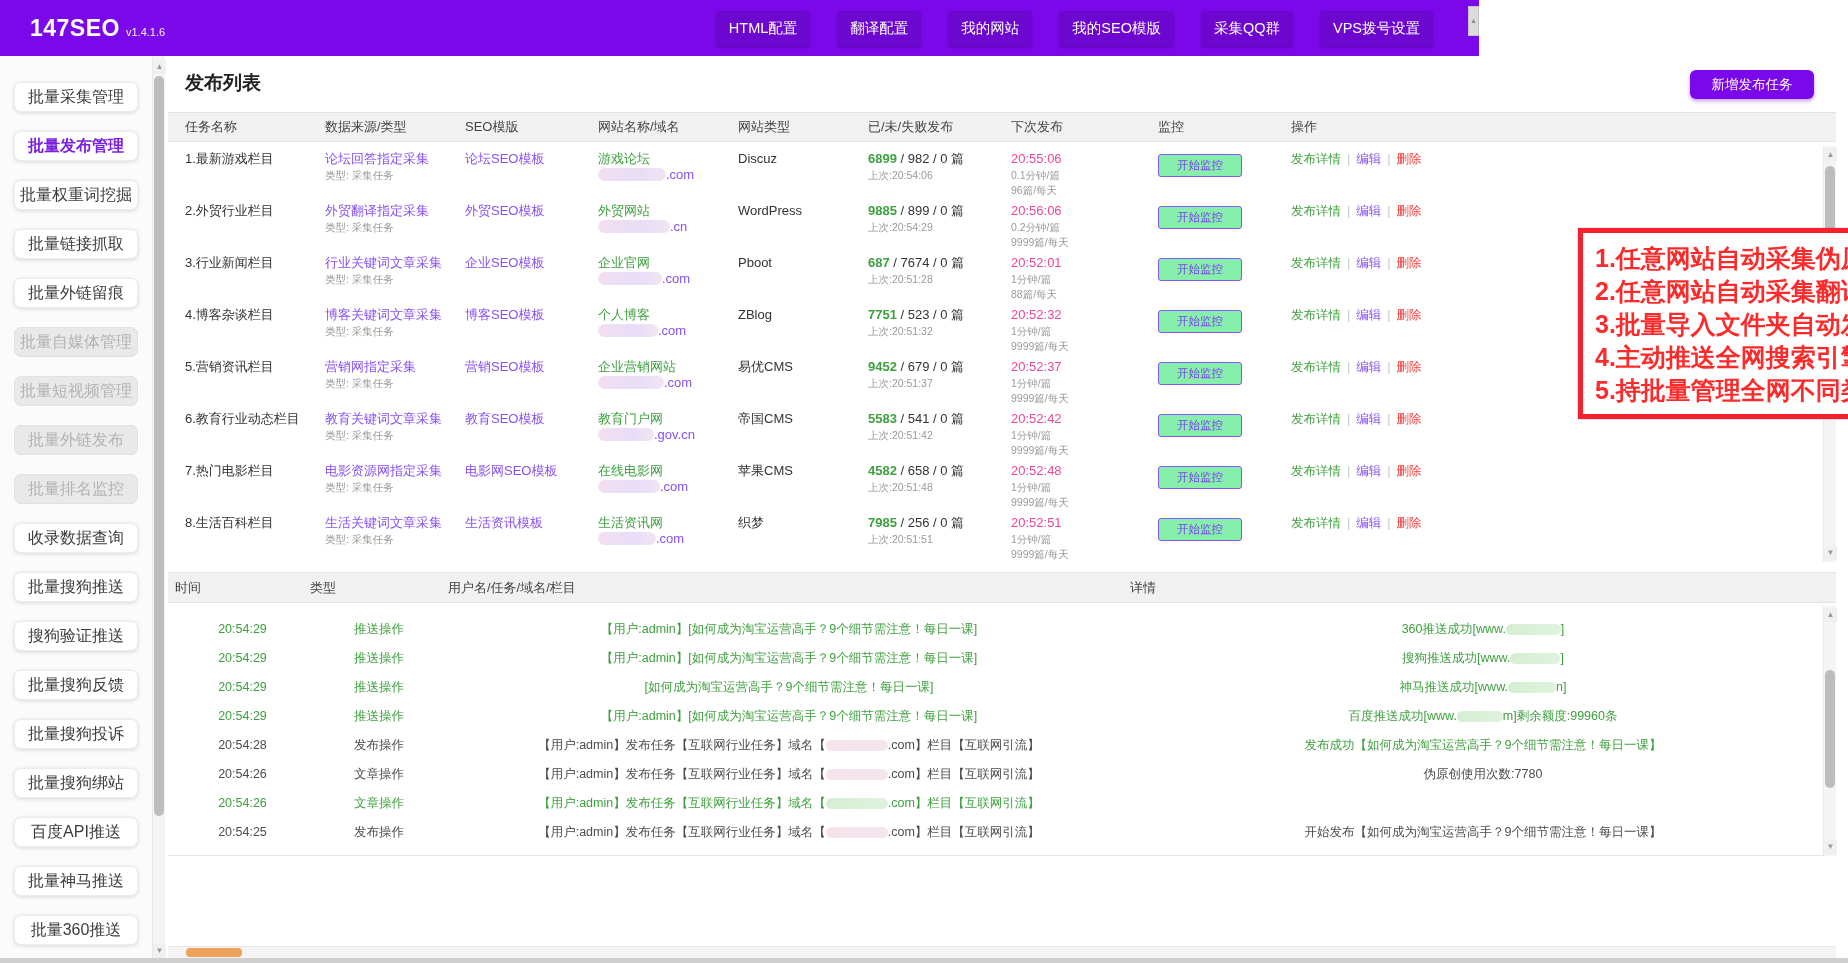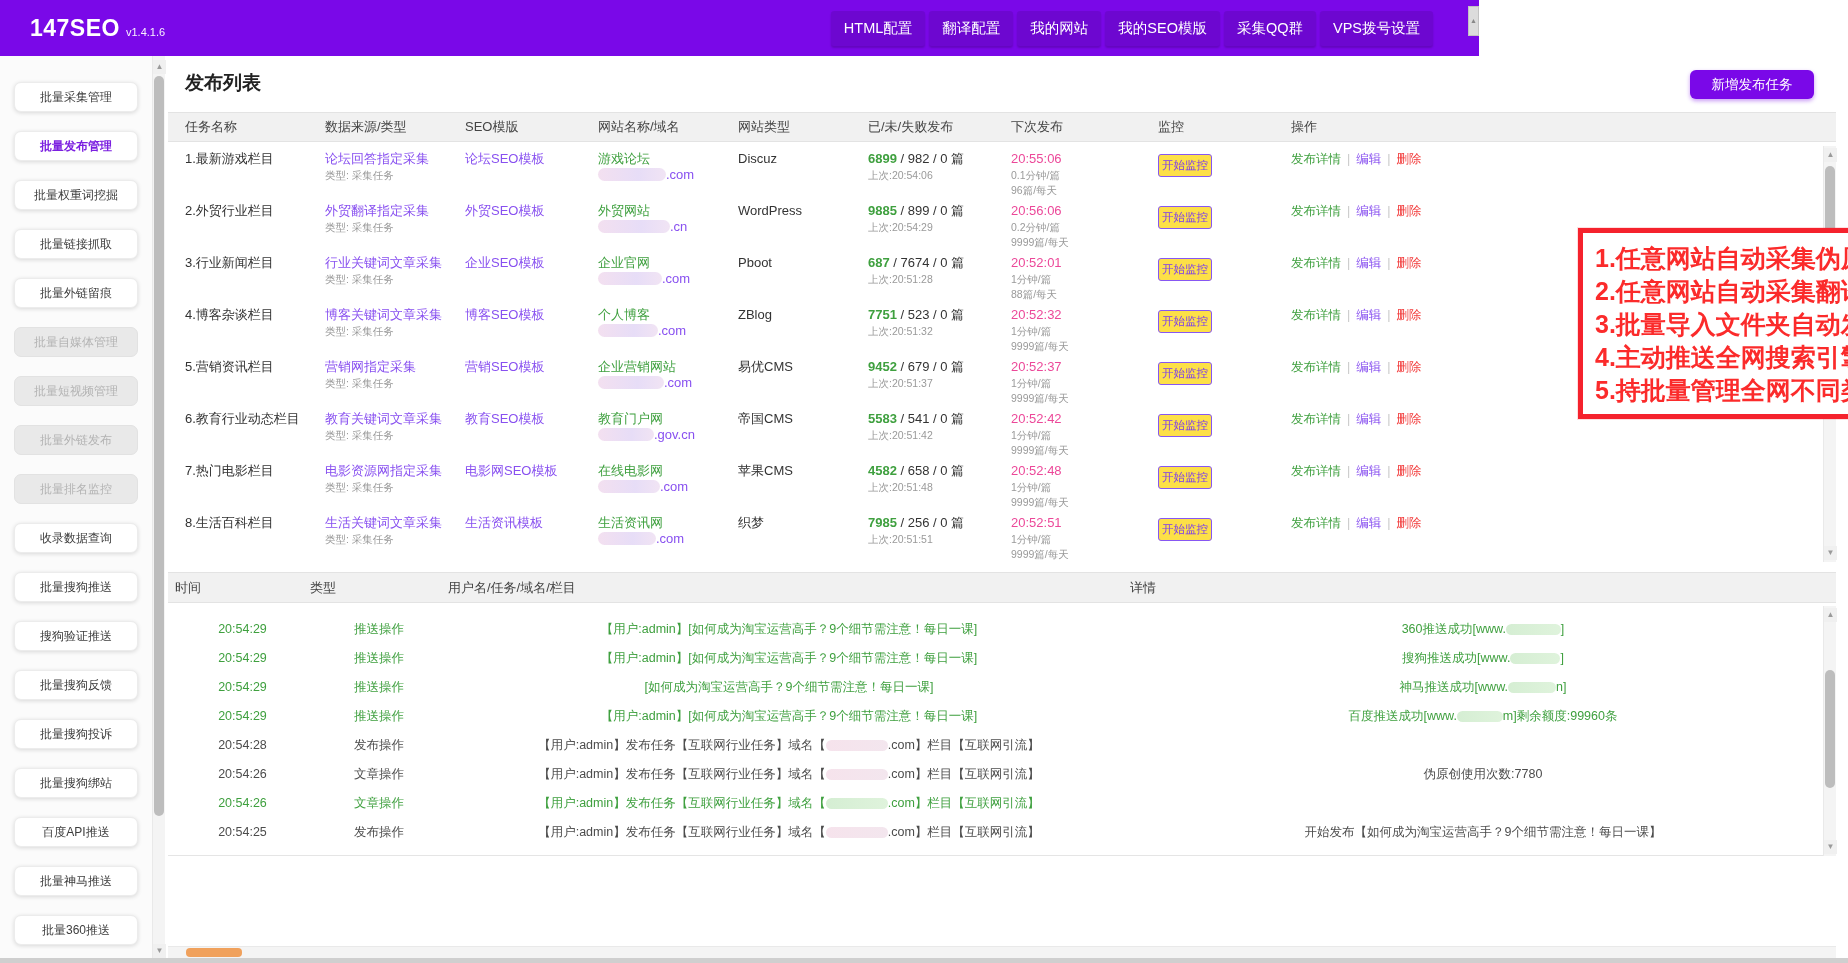--- a/index.html
+++ b/index.html
@@ -6,34 +6,34 @@
   html,body { width:1848px; height:963px; overflow:hidden; background:#fff;
     font-family:"Liberation Sans","DejaVu Sans",sans-serif; }
   body { position:relative; }
 
   
   .topbar { position:absolute; left:0; top:0; width:1479px; height:56px;
     background:#7a08e8; display:flex; align-items:center; z-index:30; }
   .logo { margin-left:30px; color:#fff; display:flex; align-items:baseline; gap:6px; }
   .logo-main { font-size:23px; font-weight:bold; letter-spacing:.5px; }
   .logo-ver { font-size:11px; opacity:.95; }
-  .topnav { margin-left:auto; margin-right:46px; display:flex; gap:4px; }
+  .topnav { margin-left:auto; margin-right:46px; display:flex; gap:27px; }
   .nav-item { color:#fff; font-size:14.5px; padding:8px 13px; border-radius:3px;
     background:rgba(0,0,0,0.10); box-shadow:0 2px 2px rgba(0,0,0,0.18); cursor:pointer;
     white-space:nowrap; text-decoration:none; }
   .win-cap { position:absolute; right:0; top:6px; width:11px; height:30px;
     background:#dcdcdc; border:1px solid #c2c2c2; font-size:7px; color:#888;
     text-align:center; line-height:28px; }
 
   
   .sidebar { position:absolute; left:0; top:56px; width:152px; height:907px;
     background:#fbfbfb; padding-top:26px; display:flex; flex-direction:column;
     align-items:center; gap:19px; }
   .side-btn { width:124px; height:30px; background:#fff; border:1px solid #ececec;
-    border-radius:7px; box-shadow:0 1px 4px rgba(0,0,0,0.14); font-size:12px;
+    border-radius:7px; box-shadow:0 1px 4px rgba(0,0,0,0.14); font-size:16px;
     color:#3c3c3c; cursor:pointer; font-family:inherit; white-space:nowrap; }
   .side-btn.active { color:#7b1fe0; font-weight:bold; }
   .side-btn.disabled { background:#e9e9e9; color:#b3b3b3; border-color:#e2e2e2;
     box-shadow:none; cursor:default; }
 
   
   .vtrack { position:absolute; width:13px; background:#f4f4f4; border-left:1px solid #e9e9e9; }
   .sb-arrow { position:absolute; left:0; width:13px; height:14px; font-size:8px;
     color:#9a9a9a; text-align:center; line-height:14px; background:#f0f0f0; cursor:pointer; }
   .sb-thumb { position:absolute; left:1px; width:10px; background:#bdbdbd;
@@ -64,22 +64,22 @@
   .green  { color:#3fa03f; }
   .red    { color:#f23b3b;text-align:center; }
   .dark   { color:#333; }
   a.link, a.op { text-decoration:none; cursor:pointer; }
   .green-b { color:#3fa03f; font-weight:bold; }
   .ntime { font-size:13px; color:#ec4899; }
   .blur-chip { display:inline-block; height:13px; border-radius:7px; vertical-align:-2px;
     background:linear-gradient(90deg,#f3e0f0,#e7ddf7 60%,#f1e4f4); }
   .blur-chip.g { height:11px; background:linear-gradient(90deg,#d5eed3,#dff3dc); }
   .blur-chip.p { height:11px; background:linear-gradient(90deg,#f6e3ec,#f3e6ee); }
-  .monitor-btn { margin-top:3px; padding:3px 3px; font-size:11.5px; color:#7a3bf0;
-    background:#fde047; border:1px solid #8757f2; border-radius:3px; cursor:pointer; font-family:inherit; }
+  .monitor-btn { margin-top:3px; padding:3px 18px; font-size:11.5px; color:#7a3bf0;
+    background:#86efac; border:1px solid #8757f2; border-radius:3px; cursor:pointer; font-family:inherit; }
   .c-ops { font-size:12.5px; }
   .c-ops .sep { color:#c9c9c9; margin:0 6px; }
 
   
   .lhead { position:absolute; left:0; top:516px; width:1668px; height:31px;
     background:#f1f1f1; border-top:1px solid #e3e3e3; border-bottom:1px solid #e3e3e3; }
   .lhead,.lrow { display:grid; grid-template-columns:135px 138px 682px auto; padding-left:7px; }
   .lhead .hcell { font-size:13px; color:#444; line-height:29px; white-space:nowrap; }
   .lbody { position:absolute; left:0; top:547px; width:1668px; height:253px;
     border-bottom:1px solid #e5e5e5; padding-top:12px;text-align:center; }
@@ -396,20 +396,21 @@
       <div class="lrow greenrow">
     <div class="lcell time">20:54:29</div>
     <div class="lcell type">推送操作</div>
     <div class="lcell msg">【用户:admin】[如何成为淘宝运营高手？9个细节需注意！每日一课]</div>
     <div class="lcell detail greentxt">百度推送成功[www.<span class="blur-chip g" style="width: 46px;"></span>m]剩余额度:99960条</div>
   </div>
       <div class="lrow darkrow">
     <div class="lcell time">20:54:28</div>
     <div class="lcell type">发布操作</div>
     <div class="lcell msg">【用户:admin】发布任务【互联网行业任务】域名【<span class="blur-chip p" style="width: 62px;"></span>.com】栏目【互联网引流】</div>
+    <div class="lcell detail greentxt">发布成功【如何成为淘宝运营高手？9个细节需注意！每日一课】</div>
   </div>
       <div class="lrow darkrow">
     <div class="lcell time">20:54:26</div>
     <div class="lcell type">文章操作</div>
     <div class="lcell msg">【用户:admin】发布任务【互联网行业任务】域名【<span class="blur-chip p" style="width: 62px;"></span>.com】栏目【互联网引流】</div>
     <div class="lcell detail darktxt">伪原创使用次数:7780</div>
   </div>
       <div class="lrow greenrow">
     <div class="lcell time">20:54:26</div>
     <div class="lcell type">文章操作</div>

